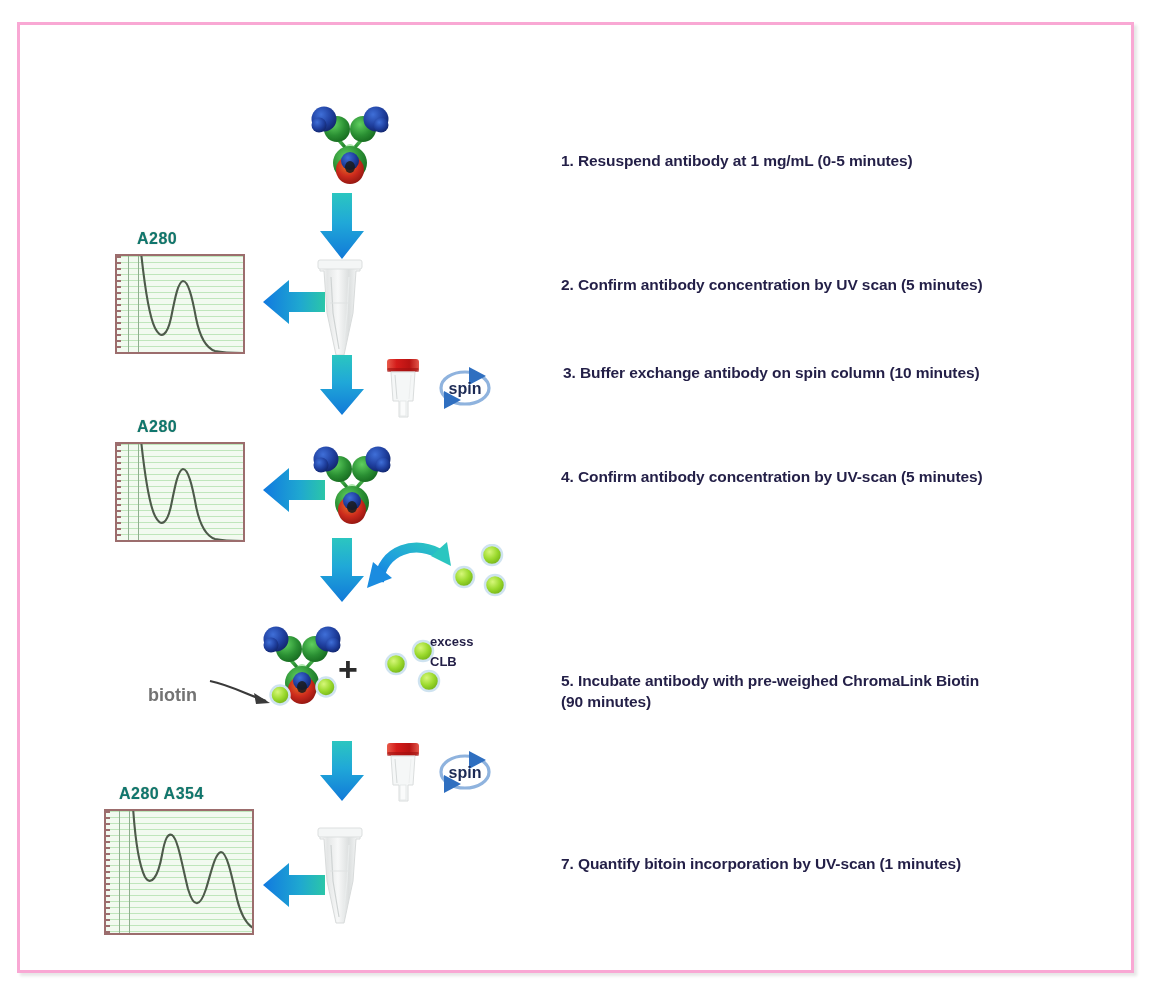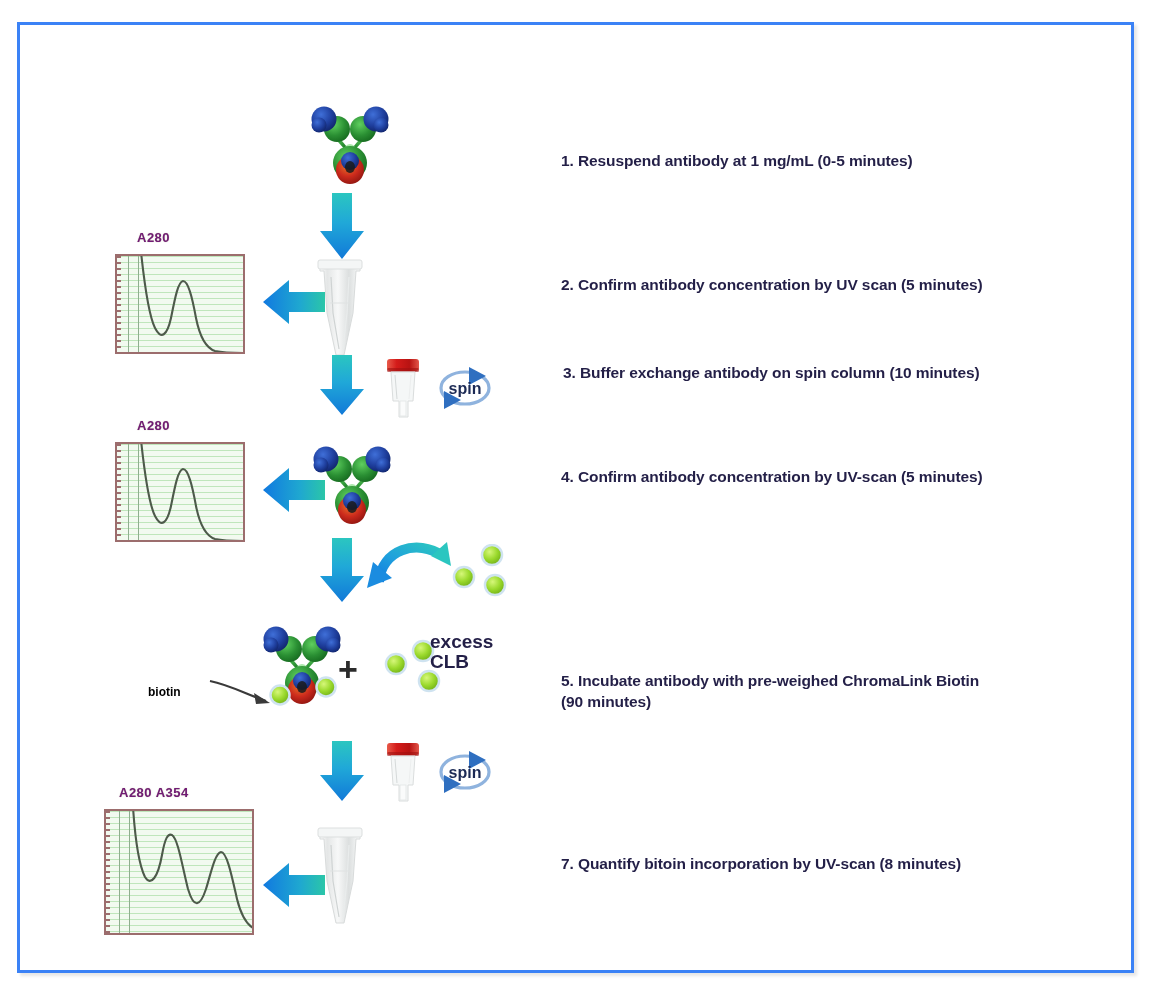--- a/index.html
+++ b/index.html
@@ -18,21 +18,21 @@
     width: 1153px;
     height: 996px;
     background: #ffffff;
   }
   .frame {
     position: absolute;
     left: 17px;
     top: 22px;
     width: 1117px;
     height: 951px;
-    border: 3px solid #3b82f6;
+    border: 3px solid #f9a8d4;
     background: #ffffff;
     box-shadow: 3px 3px 3px rgba(0,0,0,0.10);
     box-sizing: border-box;
   }
 
   
   .steps {
     position: absolute;
     left: 541px;
     top: 0;
@@ -48,23 +48,23 @@
     letter-spacing: -0.1px;
     white-space: pre-line;
   }
 
   
   .chart {
     position: absolute;
   }
   .chart-label {
     position: absolute;
-    font-size: 13px;
+    font-size: 16px;
     font-weight: bold;
-    color: #701a75;
+    color: #0f766e;
     letter-spacing: 0.5px;
     white-space: nowrap;
     text-shadow: 0 0 1px rgba(120,110,60,0.5);
   }
   .chart-box {
     position: absolute;
     border: 2px solid #9c6d6d;
     background-color: #f2faf0;
     background-image:
       repeating-linear-gradient(to bottom,
@@ -100,31 +100,31 @@
   .clb-group { position: absolute; }
   .plus {
     position: absolute;
     font-size: 34px;
     font-weight: bold;
     color: #2b2b2b;
     line-height: 1;
   }
   .small-label {
     position: absolute;
-    font-size: 19px;
+    font-size: 13px;
     font-weight: bold;
     color: #231f47;
     line-height: 20px;
     white-space: pre-line;
   }
   .biotin-label {
     position: absolute;
-    font-size: 12px;
+    font-size: 18px;
     font-weight: bold;
-    color: #000000;
+    color: #737373;
     white-space: nowrap;
   }
 </style>
 </head>
 <body>
 
 <div id="canvas">
   <div class="frame">
 
     <svg width="0" height="0" style="position:absolute">
@@ -180,21 +180,21 @@
       </defs>
     </svg>
 
     <div class="steps">
       <div class="step-text" style="left:0; top:125px; width:540px;">1. Resuspend antibody at 1 mg/mL (0-5 minutes)</div>
       <div class="step-text" style="left:0; top:249px; width:560px;">2. Confirm antibody concentration by UV scan (5 minutes)</div>
       <div class="step-text" style="left:2px; top:337px; width:560px;">3. Buffer exchange antibody on spin column (10 minutes)</div>
       <div class="step-text" style="left:0; top:441px; width:560px;">4. Confirm antibody concentration by UV-scan (5 minutes)</div>
       <div class="step-text" style="left:0; top:600px; width:560px;margin-top:45px;">5. Incubate antibody with pre-weighed ChromaLink Biotin
 (90 minutes)</div>
-      <div class="step-text" style="left:0; top:828px; width:560px;">7. Quantify bitoin incorporation by UV-scan (8 minutes)</div>
+      <div class="step-text" style="left:0; top:828px; width:560px;">7. Quantify bitoin incorporation by UV-scan (1 minutes)</div>
     </div>
 
     <div class="antibody" style="left:270px; top:72px;">
       <svg width="120" height="90" viewBox="0 0 120 90">
         <g>
           <path d="M38 34 L58 56 L62 56 L42 32 Z" fill="url(#gradArmGreen)"></path>
           <path d="M82 34 L62 56 L58 56 L78 32 Z" fill="url(#gradArmGreen)"></path>
           <circle cx="47" cy="32" r="13" fill="url(#gradArmGreen)"></circle>
           <circle cx="73" cy="32" r="13" fill="url(#gradArmGreen)"></circle>
           <circle cx="34" cy="22" r="12.5" fill="url(#gradFabBlue)"></circle>

